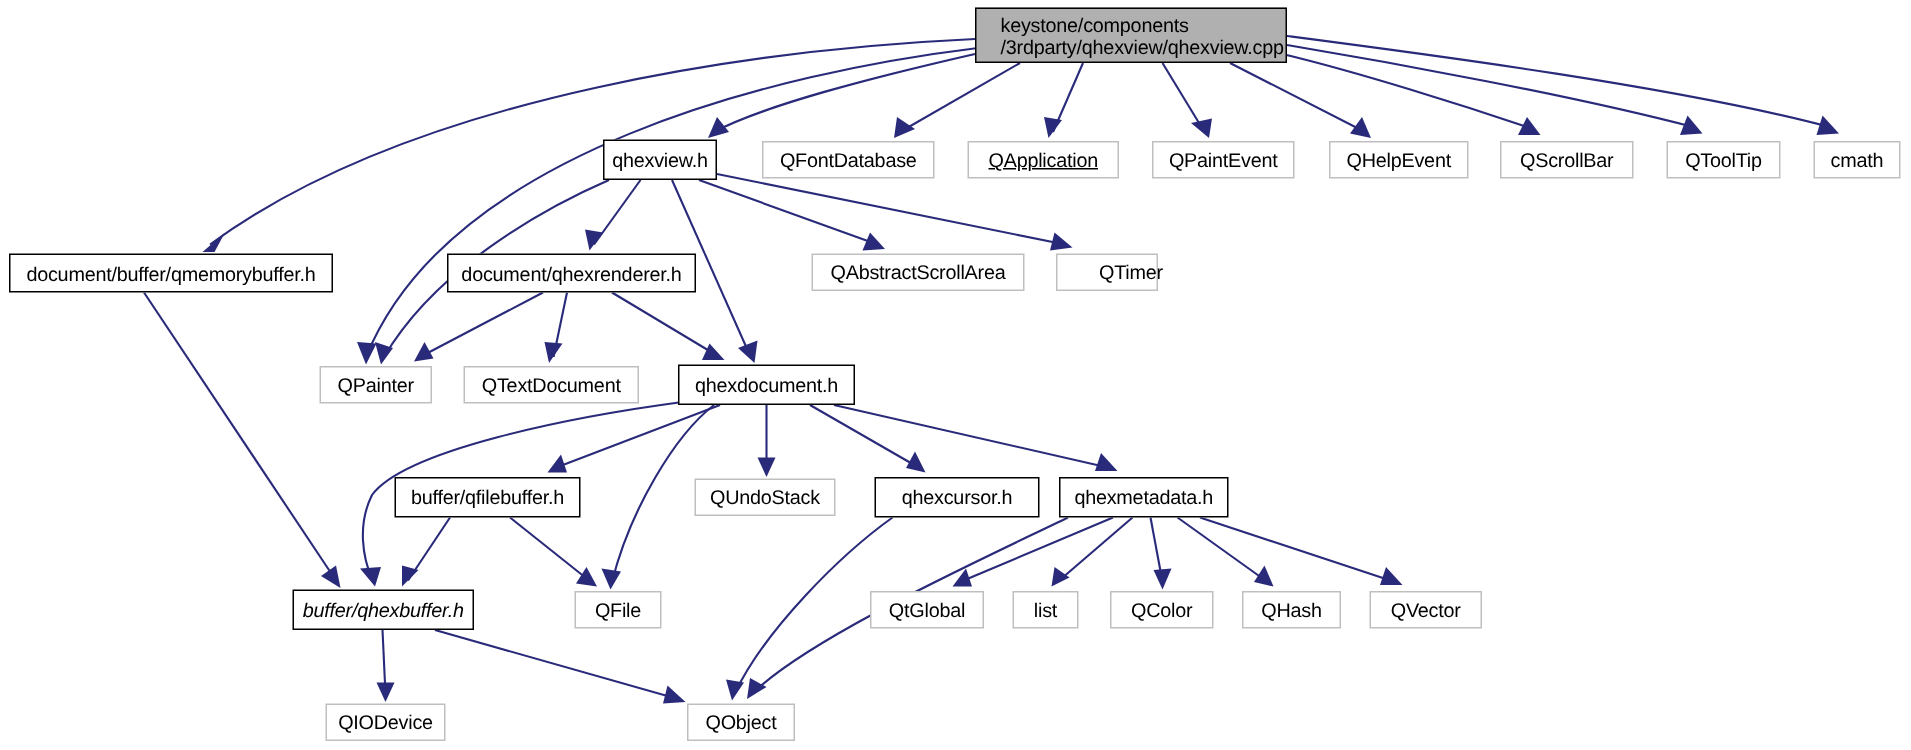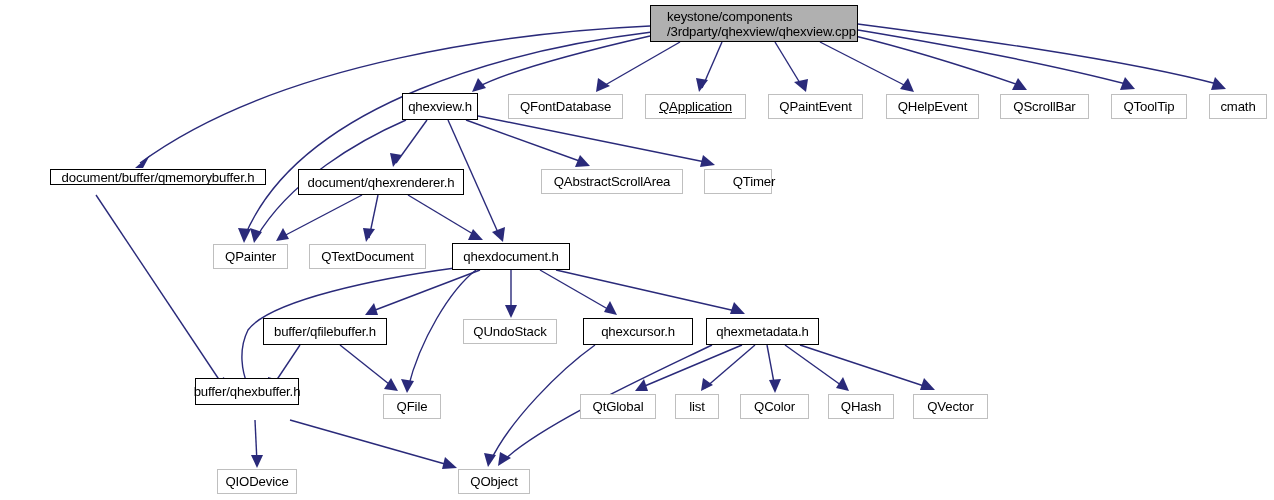--- a/index.html
+++ b/index.html
@@ -214,32 +214,32 @@
       <div class="node root" style="left: 650px; top: 5px; width: 208px; height: 37px;"><span class="node-label">keystone/components
 /3rdparty/qhexview/qhexview.cpp</span></div>
       <div class="node project" style="left: 402px; top: 93px; width: 76px; height: 27px;"><span class="node-label">qhexview.h</span></div>
       <div class="node external" style="left: 508px; top: 94px; width: 115px; height: 25px;"><span class="node-label">QFontDatabase</span></div>
       <div class="node external" style="left: 645px; top: 94px; width: 101px; height: 25px; text-decoration: underline;"><span class="node-label">QApplication</span></div>
       <div class="node external" style="left: 768px; top: 94px; width: 95px; height: 25px;"><span class="node-label">QPaintEvent</span></div>
       <div class="node external" style="left: 886px; top: 94px; width: 93px; height: 25px;"><span class="node-label">QHelpEvent</span></div>
       <div class="node external" style="left: 1000px; top: 94px; width: 89px; height: 25px;"><span class="node-label">QScrollBar</span></div>
       <div class="node external" style="left: 1111px; top: 94px; width: 76px; height: 25px;"><span class="node-label">QToolTip</span></div>
       <div class="node external" style="left: 1209px; top: 94px; width: 58px; height: 25px;"><span class="node-label">cmath</span></div>
-      <div class="node project" style="left: 6px; top: 169px; width: 216px; height: 16px; margin-left: 44px;"><span class="node-label">document/buffer/qmemorybuffer.h</span></div>
+      <div class="node project" style="left: 6px; top: 169px; width: 216px; height: 26px;"><span class="node-label">document/buffer/qmemorybuffer.h</span></div>
       <div class="node project" style="left: 298px; top: 169px; width: 166px; height: 26px;"><span class="node-label">document/qhexrenderer.h</span></div>
       <div class="node external" style="left: 541px; top: 169px; width: 142px; height: 25px;"><span class="node-label">QAbstractScrollArea</span></div>
       <div class="node external" style="left: 704px; top: 169px; width: 68px; height: 25px; padding-left: 32px;"><span class="node-label">QTimer</span></div>
       <div class="node external" style="left: 213px; top: 244px; width: 75px; height: 25px;"><span class="node-label">QPainter</span></div>
       <div class="node external" style="left: 309px; top: 244px; width: 117px; height: 25px;"><span class="node-label">QTextDocument</span></div>
       <div class="node project" style="left: 452px; top: 243px; width: 118px; height: 27px;"><span class="node-label">qhexdocument.h</span></div>
       <div class="node project" style="left: 263px; top: 318px; width: 124px; height: 27px;"><span class="node-label">buffer/qfilebuffer.h</span></div>
       <div class="node external" style="left: 463px; top: 319px; width: 94px; height: 25px;"><span class="node-label">QUndoStack</span></div>
       <div class="node project" style="left: 583px; top: 318px; width: 110px; height: 27px;"><span class="node-label">qhexcursor.h</span></div>
       <div class="node project" style="left: 706px; top: 318px; width: 113px; height: 27px;"><span class="node-label">qhexmetadata.h</span></div>
-      <div class="node project" style="left: 195px; top: 378px; width: 104px; height: 27px;"><span class="node-label">buffer/qhexbuffer.h</span></div>
+      <div class="node project" style="left: 195px; top: 393px; width: 121px; height: 27px; font-style: italic;"><span class="node-label">buffer/qhexbuffer.h</span></div>
       <div class="node external" style="left: 383px; top: 394px; width: 58px; height: 25px;"><span class="node-label">QFile</span></div>
       <div class="node external" style="left: 580px; top: 394px; width: 76px; height: 25px;"><span class="node-label">QtGlobal</span></div>
       <div class="node external" style="left: 675px; top: 394px; width: 44px; height: 25px;"><span class="node-label">list</span></div>
       <div class="node external" style="left: 740px; top: 394px; width: 69px; height: 25px;"><span class="node-label">QColor</span></div>
       <div class="node external" style="left: 828px; top: 394px; width: 66px; height: 25px;"><span class="node-label">QHash</span></div>
       <div class="node external" style="left: 913px; top: 394px; width: 75px; height: 25px;"><span class="node-label">QVector</span></div>
       <div class="node external" style="left: 217px; top: 469px; width: 80px; height: 25px;"><span class="node-label">QIODevice</span></div>
       <div class="node external" style="left: 458px; top: 469px; width: 72px; height: 25px;"><span class="node-label">QObject</span></div>
     </div>
 </div>

